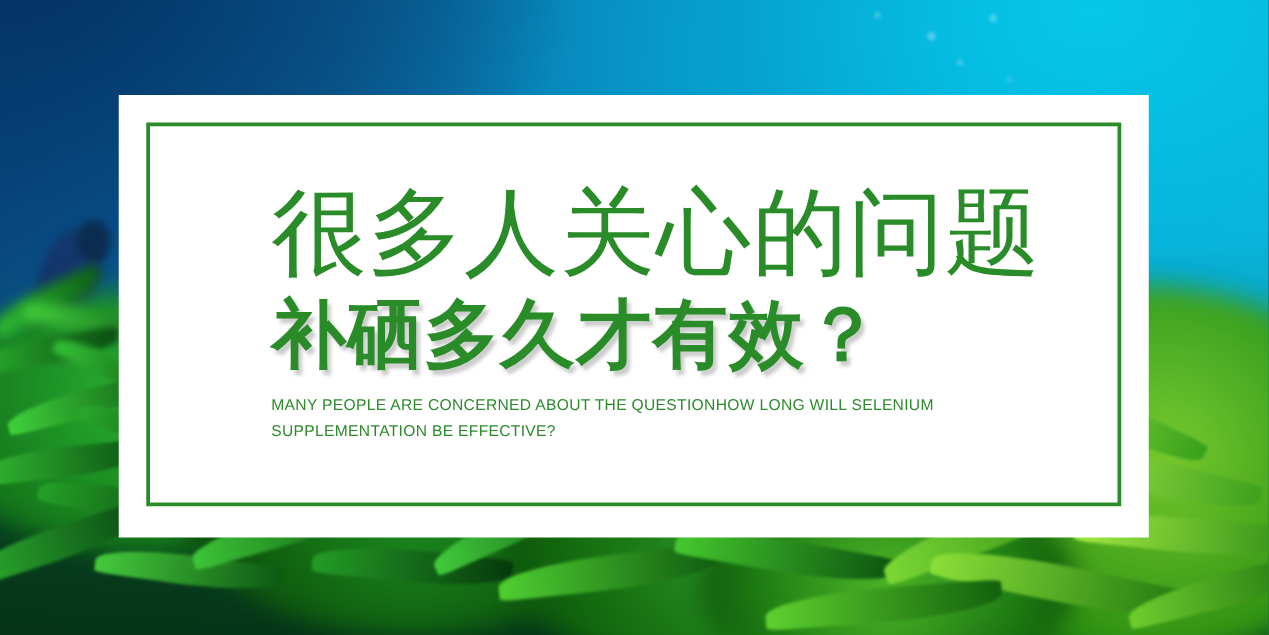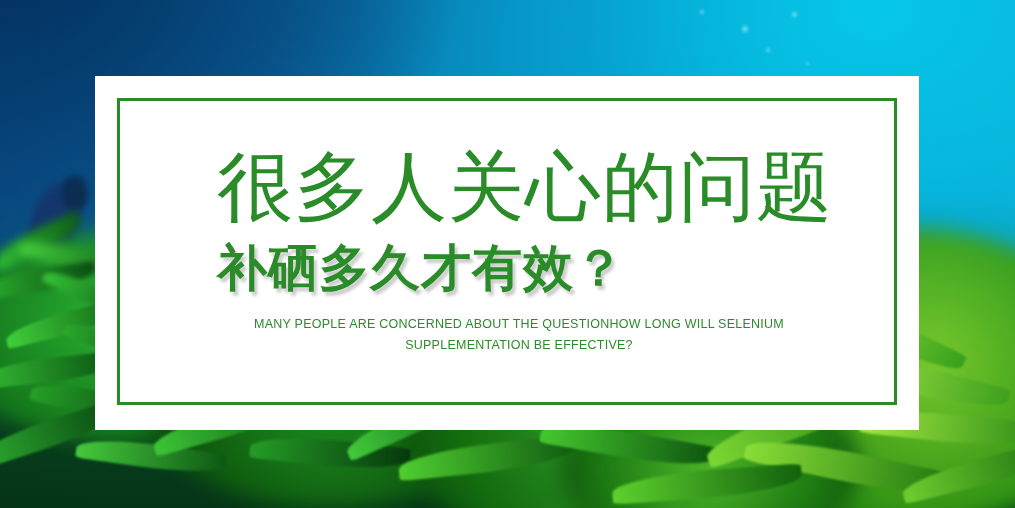--- a/index.html
+++ b/index.html
@@ -121,38 +121,37 @@
   #title-line-1 {
     color: #2a8c28;
     font-size: 76px;
     line-height: 86px;
     letter-spacing: 1px;
     white-space: nowrap;
     font-weight: 400;
   }
   #title-line-2 {
     color: #2a8c28;
-    font-size: 50px;
+    font-size: 60px;
     line-height: 84px;
     letter-spacing: 1px;
     white-space: nowrap;
     font-weight: 700;
     text-shadow: 3px 4px 3px rgba(120,120,120,0.38);
     margin-top: -4px;
   }
   #subtitle {
     color: #2c8a2c;
     font-size: 12.5px;
     line-height: 21px;
     letter-spacing: 0.25px;
     font-weight: 500;
     width: 604px;
     margin-top: 4px;
     word-break: break-word;
-    text-align: center;
   }
 </style>
 </head>
 <body>
 
 <div id="stage">
 
   <div id="bg"></div>
   <div id="water-fade"></div>
 

